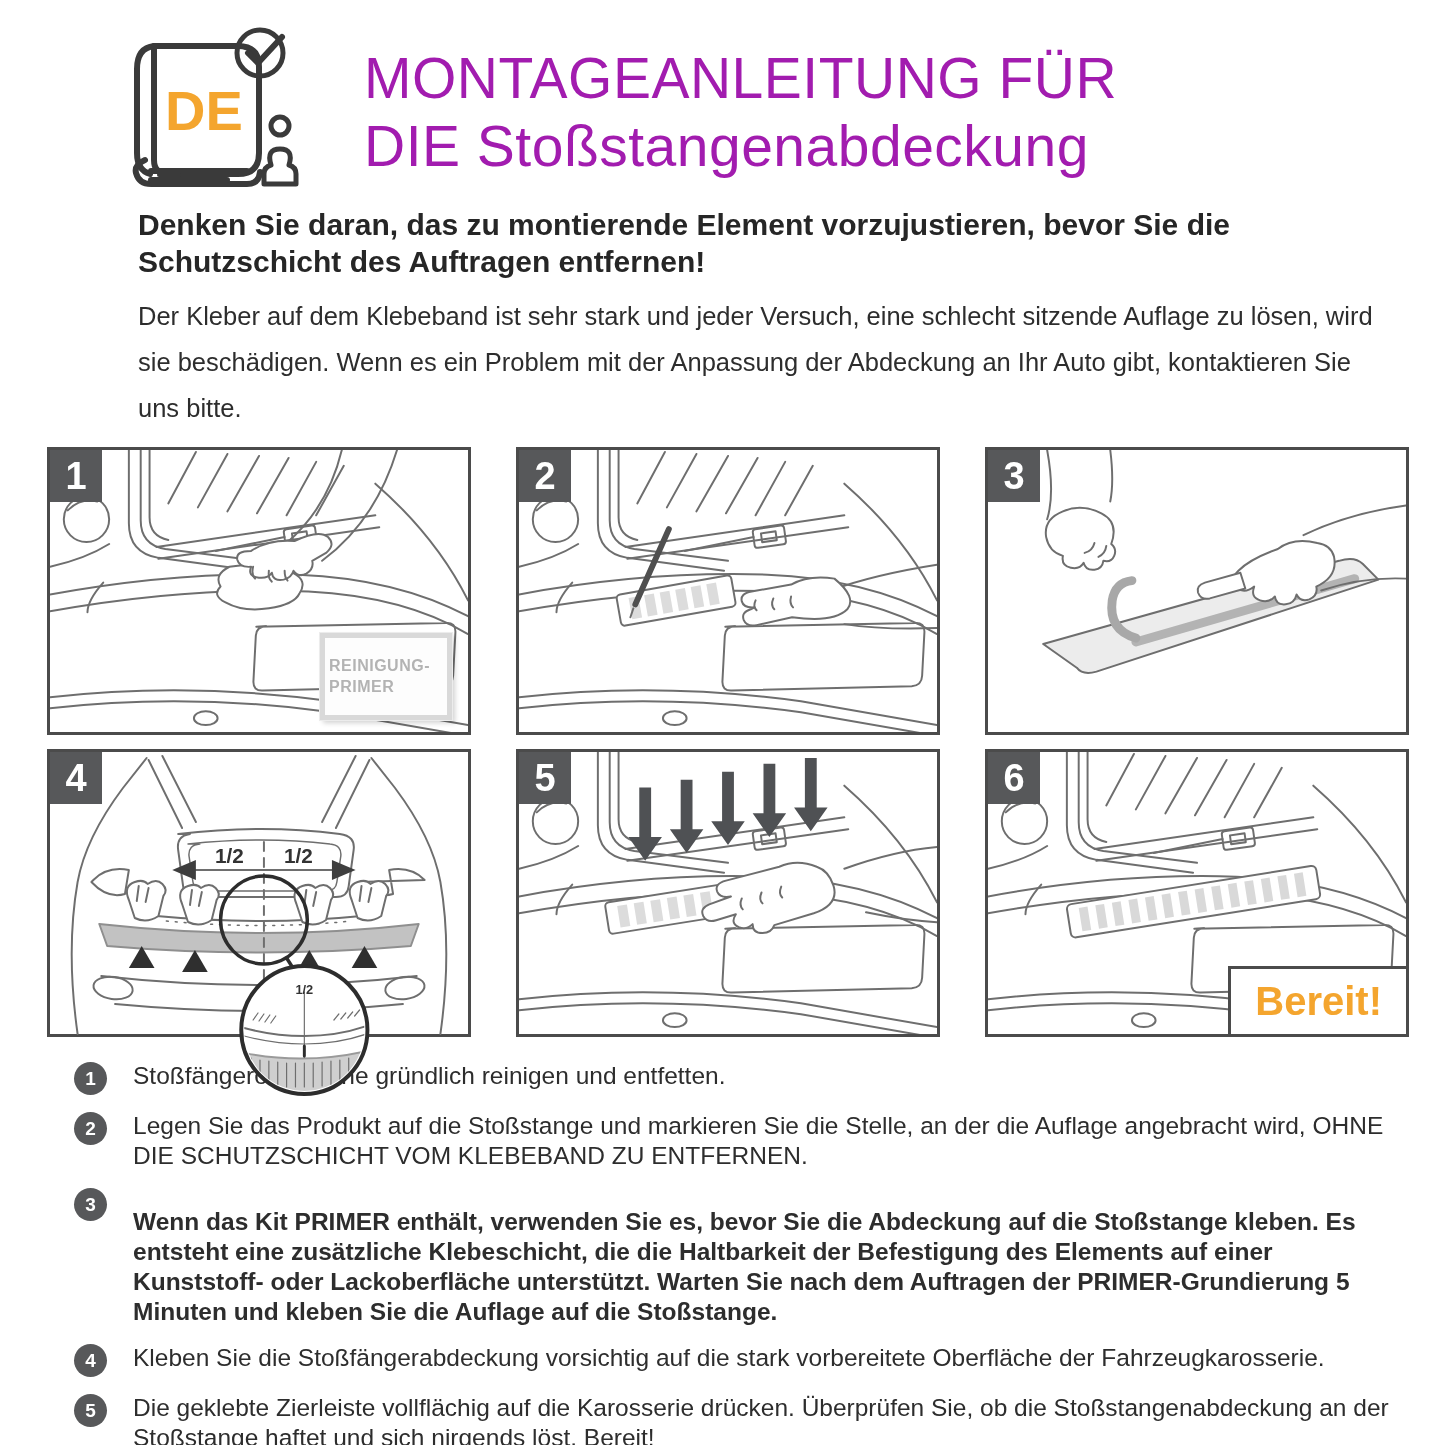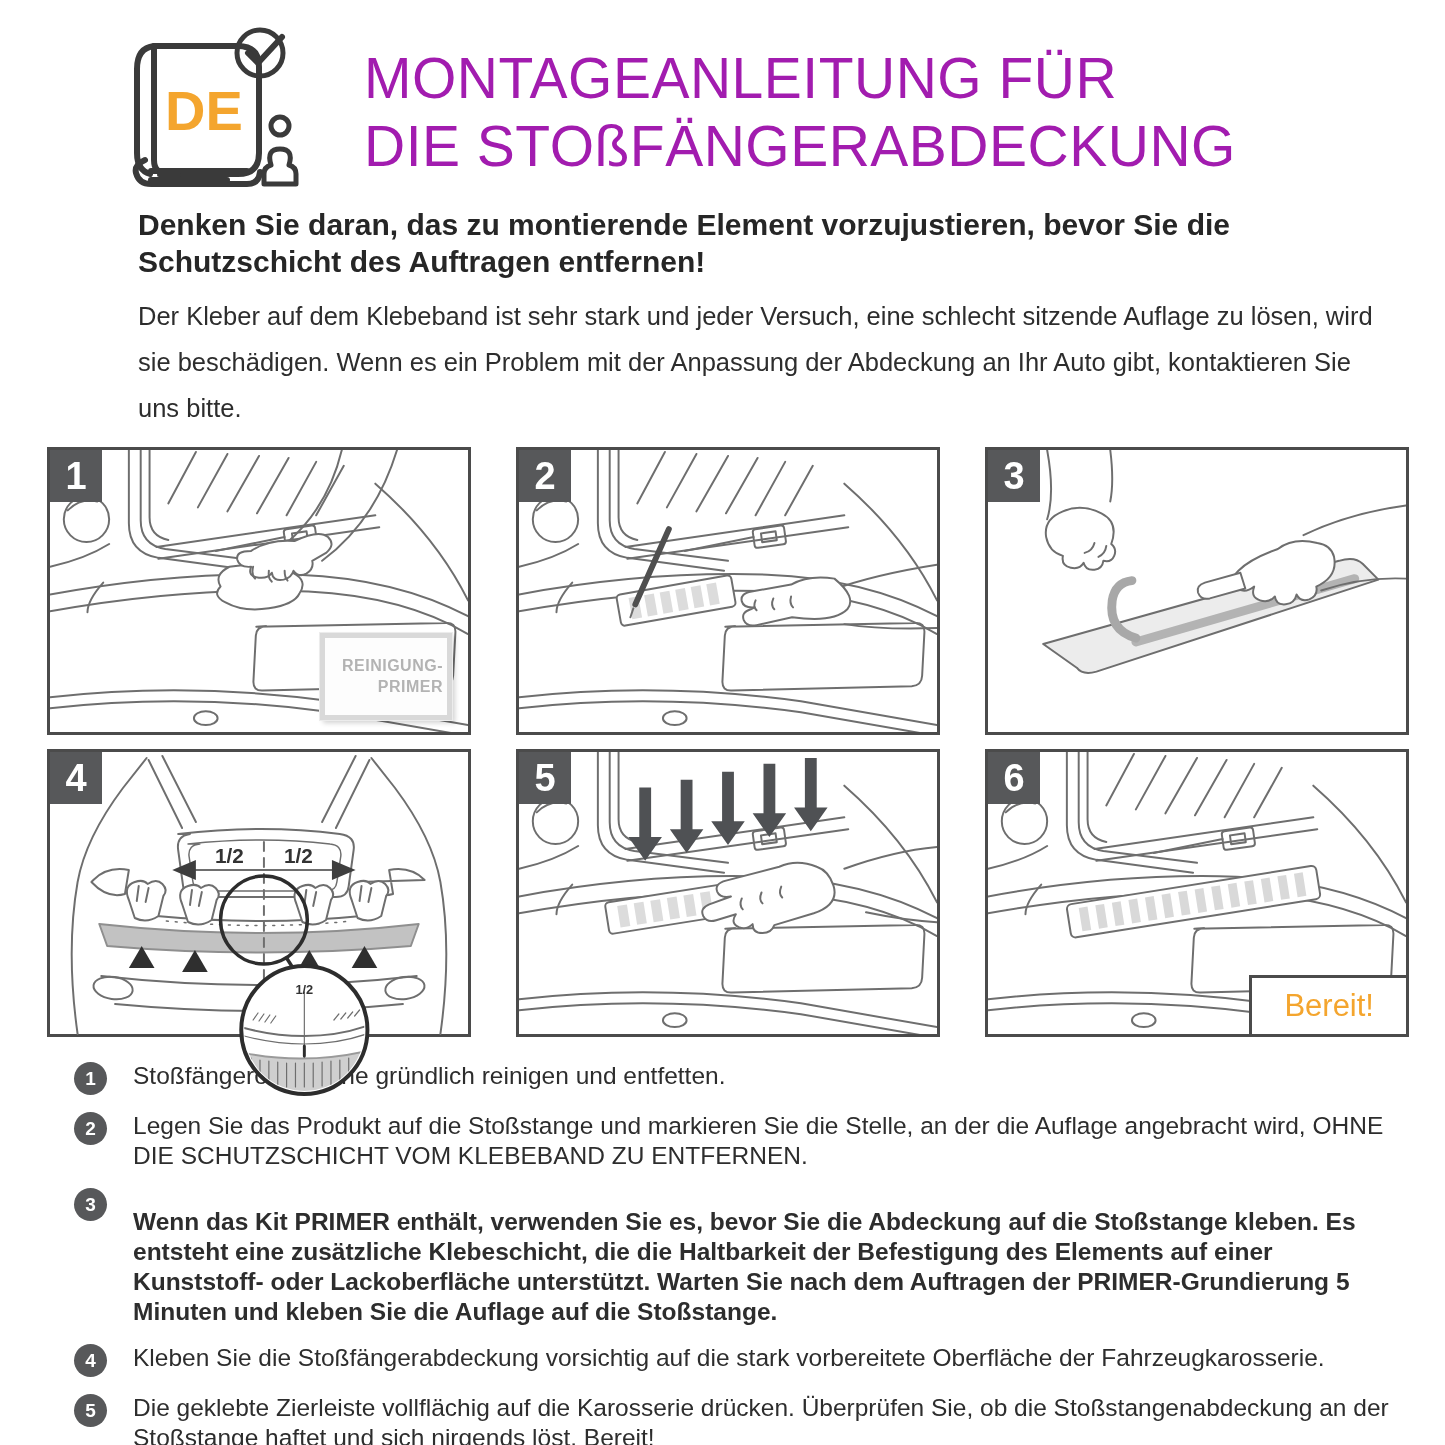--- a/index.html
+++ b/index.html
@@ -33,25 +33,25 @@
   .pnum{position:absolute;top:0;left:0;width:52px;height:52px;background:var(--badge);
         color:#fff;font-size:38px;font-weight:700;display:flex;align-items:center;
         justify-content:center;z-index:3}
   .art path,.art circle,.art rect,.art ellipse{fill:none;stroke:var(--line);
         stroke-width:2;stroke-linecap:round;stroke-linejoin:round}
   .svgtxt{fill:#333;stroke:none;font-weight:700;font-size:21px;
         font-family:"Liberation Sans",sans-serif}
   .svgtxt.small{font-size:13px}
   .cloth-box{position:absolute;right:16px;bottom:12px;width:132px;padding:17px 4px;
         background:#fdfdfd;border:5px solid #d9d9d9;outline:1px solid #ececec;
-        box-shadow:3px 3px 5px rgba(0,0,0,.18);text-align:right;color:#b3b3b3;
+        box-shadow:3px 3px 5px rgba(0,0,0,.18);text-align:left;color:#b3b3b3;
         font-weight:700;font-size:16px;line-height:1.35;letter-spacing:.5px;z-index:2}
   .cloth-box span{display:block}
   .ready-box{position:absolute;right:-3px;bottom:-3px;border:3px solid var(--frame);
-        background:#fff;padding:10px 32px;font-size:31px;font-weight:400;
+        background:#fff;padding:10px 24px;font-size:40px;font-weight:700;
         color:var(--accent);z-index:3}
   
   .steps{list-style:none;margin:24px 0 0 74px;width:1330px}
   .step{display:flex;gap:26px;margin-bottom:16px;font-size:24.5px;line-height:30px}
   .sbadge{flex:0 0 33px;width:33px;height:33px;border-radius:50%;background:var(--badge);
         color:#fff;font-size:19px;font-weight:700;display:flex;align-items:center;
         justify-content:center;margin-top:1px}
   .stext{max-width:1265px}
   .bold-note{font-weight:700;margin-top:20px}
 </style>
@@ -73,21 +73,21 @@
           <circle cx="146" cy="29" r="23" style="stroke-width:5"></circle>
           <path d="M134,29 l10,10 l24,-26" style="stroke-width:6"></path>
           <circle cx="166" cy="102" r="9" style="stroke-width:5"></circle>
           <path d="M150,160 h32 v-10 q0,-7 -7,-9 q5,-16 -9,-16 q-14,0 -9,16 q-7,2 -7,9 Z" style="stroke-width:5"></path>
         </g>
         <text x="90" y="106" text-anchor="middle" style="fill:#F4A52E;font-weight:700;font-size:56px;font-family:'Liberation Sans',sans-serif">DE</text>
       </svg>
     </div>
     <h1 class="title">
       <span>MONTAGEANLEITUNG FÜR</span>
-      <span>DIE STOßFÄNGERABDECKUNG</span>
+      <span>DIE Stoßstangenabdeckung</span>
     </h1>
   </header>
 
   <p class="warn">Denken Sie daran, das zu montierende Element vorzujustieren, bevor Sie die Schutzschicht des Auftragen entfernen!</p>
   <p class="intro">Der Kleber auf dem Klebeband ist sehr stark und jeder Versuch, eine schlecht sitzende Auflage zu lösen, wird sie beschädigen. Wenn es ein Problem mit der Anpassung der Abdeckung an Ihr Auto gibt, kontaktieren Sie uns bitte.</p>
 
   <div class="grid">
 
     <figure class="panel">
       <div class="pnum">1</div>

